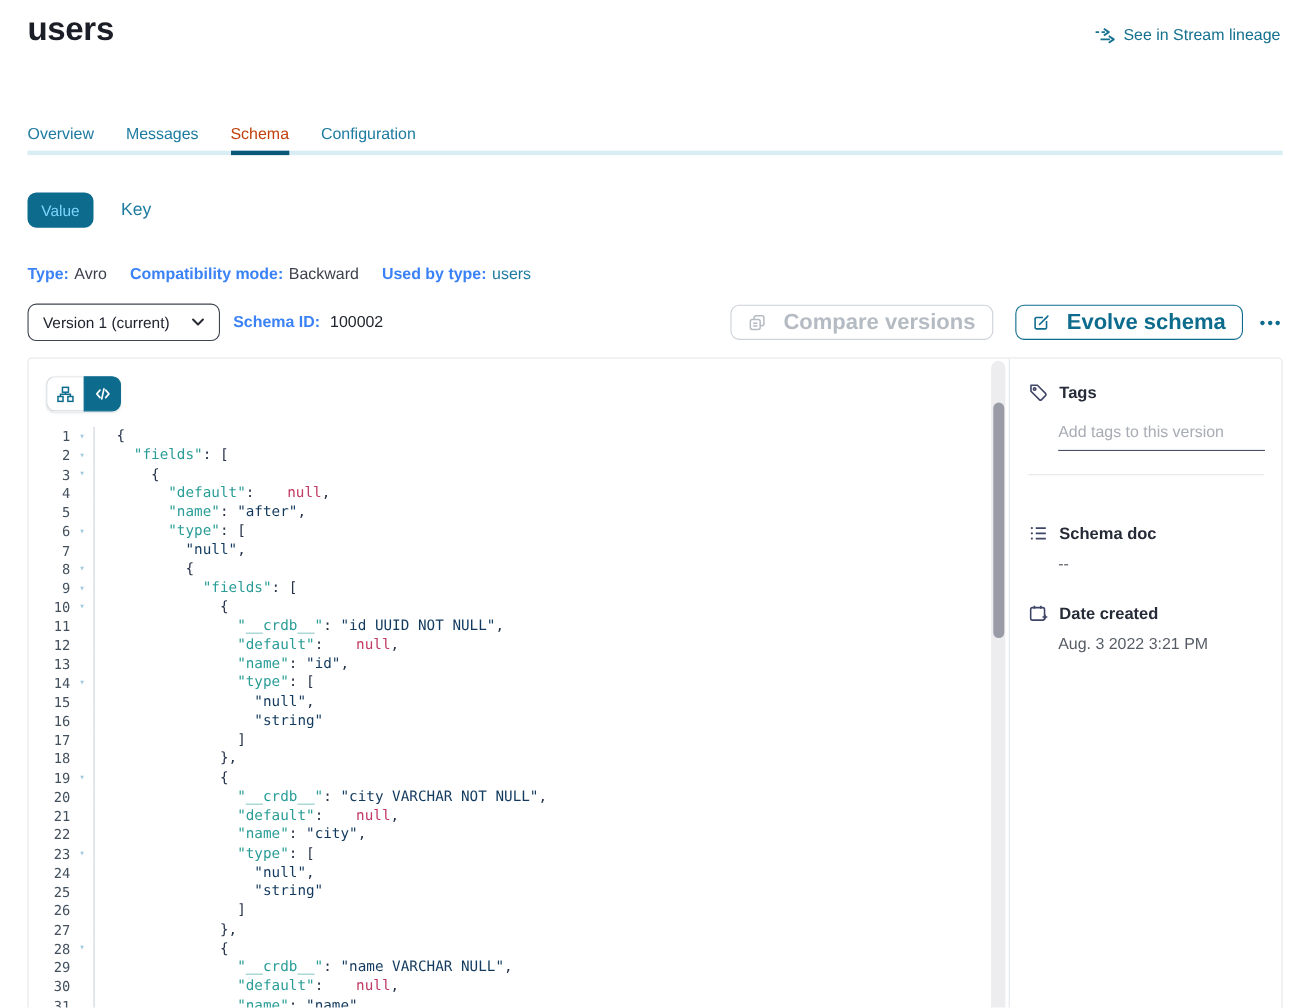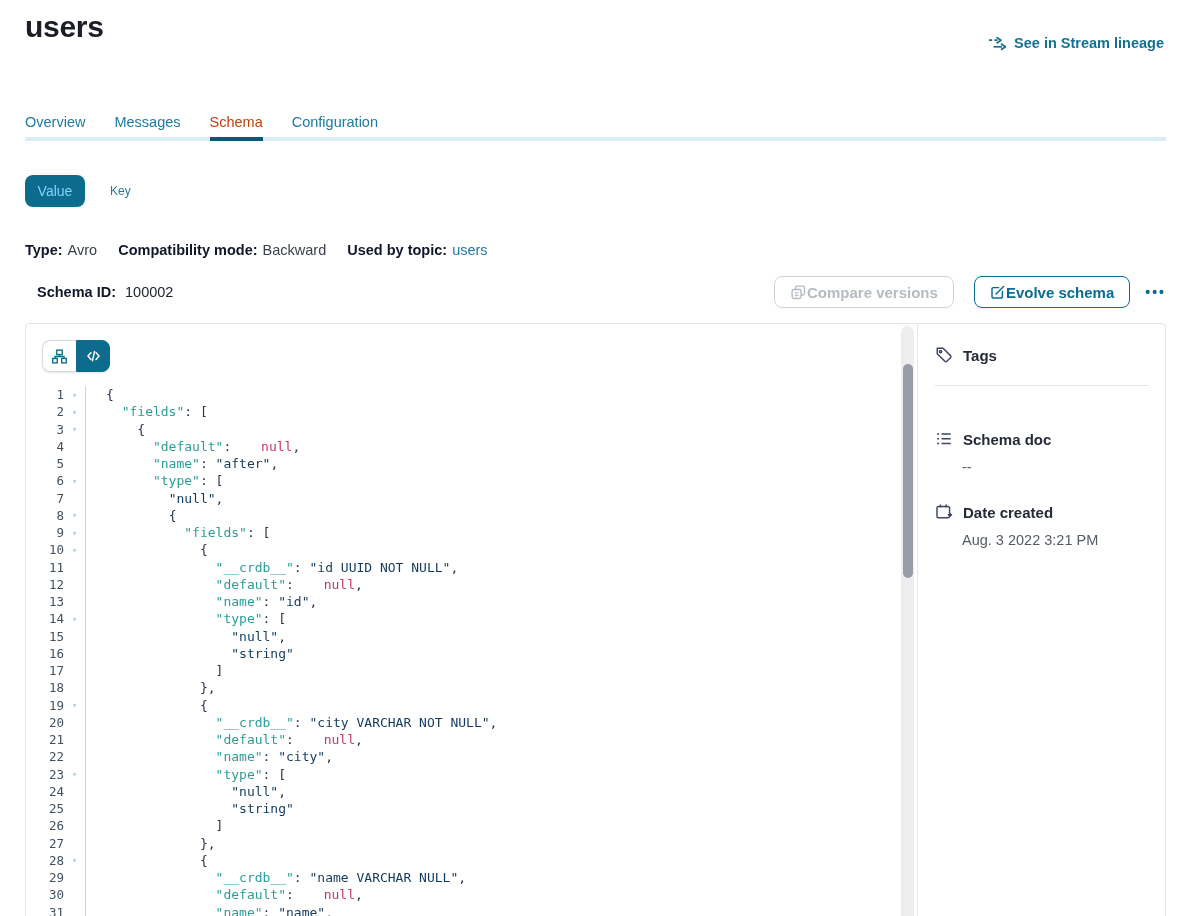--- a/index.html
+++ b/index.html
@@ -4,51 +4,51 @@
 <style>
   * { box-sizing: border-box; margin: 0; padding: 0; }
   html, body { width: 1189px; height: 916px; overflow: hidden; background: #ffffff;
     font-family: "Liberation Sans", sans-serif; color: #21252f; }
   .page { padding: 0 23px 0 25px; position: relative; width: 1189px; height: 916px; }
 
   
   .page-title { margin-top: 8px; font-size: 30px; line-height: 38px; font-weight: 700;
     color: #1b1e26; letter-spacing: -0.3px; }
   .lineage-link { position: absolute; top: 16px; right: 25px; display: flex; align-items: center;
-    gap: 7px; color: #15718f; font-size: 14.5px; font-weight: 700; text-decoration: none; cursor: pointer; margin-top: 11px; }
+    gap: 7px; color: #15718f; font-size: 14.5px; font-weight: 400; text-decoration: none; cursor: pointer; }
 
   
   .tabs { margin-top: 69px; position: relative; display: flex; }
   .tab { background: none; border: none; font-family: inherit; font-size: 14.5px; line-height: 15px;
     color: #1e7ba0; padding: 0 0 11px 0; margin-right: 29px; cursor: pointer; position: relative; }
   .tab.active { color: #c2410c; font-weight: 500; }
   .tab.active::after { content: ""; position: absolute; left: 0; right: 0; bottom: 0; height: 4px;
     background: #0a5878; z-index: 2; }
   .tab-track { position: absolute; left: 0; right: 0; bottom: 0; height: 4px; background: #d9edf4; }
 
   
   .toggle-row { margin-top: 34px; display: flex; align-items: center; }
   .value-btn { width: 60px; height: 32px; border: none; border-radius: 8px; background: #0d6c8d;
     color: #7dd3fc; font-family: inherit; font-size: 14px; cursor: pointer; }
-  .key-link { margin-left: 25px; color: #1e7ba0; font-size: 12px; text-decoration: none; cursor: pointer; }
+  .key-link { margin-left: 25px; color: #1e7ba0; font-size: 16px; text-decoration: none; cursor: pointer; }
 
   
   .meta-row { margin-top: 35px; display: flex; align-items: baseline; font-size: 14.5px; line-height: 17px; }
-  .meta-label { font-weight: 700; color: #0f172a; margin-right: 5px; }
+  .meta-label { font-weight: 700; color: #3b82f6; margin-right: 5px; }
   .meta-value { color: #3c414c; margin-right: 21px; }
   .meta-link { color: #1e7ba0; text-decoration: none; cursor: pointer; }
 
   
   .version-row { margin-top: 17px; display: flex; align-items: center; }
   .version-select { width: 175px; height: 34px; border: 1px solid #3f4450; border-radius: 8px;
     display: flex; align-items: center; justify-content: space-between; padding: 0 13px;
     font-size: 14px; color: #20242e; cursor: pointer; background: #fff; }
   .schema-id { margin-left: 12px; font-size: 14.5px; }
   .btn { height: 32px; border-radius: 8px; background: #fff; display: inline-flex; align-items: center;
-    gap: 0; font-family: inherit; font-size: 15px; font-weight: 600; cursor: pointer; padding: 0 15px; }
+    gap: 15px; font-family: inherit; font-size: 20px; font-weight: 600; cursor: pointer; padding: 0 15px; }
   .btn-disabled { border: 1px solid #ccd1d7; color: #b5bbc3; margin-left: auto; cursor: default; }
   .btn-primary-outline { border: 1px solid #0d6c8d; color: #0d6c8d; margin-left: 20px; }
   .more-btn { margin-left: 15px; background: none; border: none; color: #0d6c8d; font-size: 14px;
     font-weight: 700; letter-spacing: 2px; cursor: pointer; line-height: 14px; }
 
   
   .panel { margin-top: 15px; width: 1141px; height: 680px; border: 1px solid #e3e6ea;
     border-radius: 4px; display: flex; background: #fff; }
   .code-pane { width: 891px; position: relative; }
   .view-toggle { margin: 16px 0 0 16px; display: inline-flex; border-radius: 8px;
@@ -121,25 +121,33 @@
   <div class="toggle-row">
     <button class="value-btn">Value</button>
     <a class="key-link">Key</a>
   </div>
 
   <div class="meta-row">
     <span class="meta-label">Type:</span>
     <span class="meta-value">Avro</span>
     <span class="meta-label">Compatibility mode:</span>
     <span class="meta-value">Backward</span>
-    <span class="meta-label">Used by topic:</span>
+    <span class="meta-label">Used by type:</span>
     <a class="meta-link">users</a>
   </div>
 
   <div class="version-row">
+    <div class="version-select">
+      <span>Version 1 (current)</span>
+      <span>
+        <svg width="12" height="8" viewBox="0 0 12 8" fill="none" stroke="#252a33" stroke-width="1.8" stroke-linecap="round" stroke-linejoin="round">
+          <path d="M1.5 1.5 L6 6 L10.5 1.5"></path>
+        </svg>
+      </span>
+    </div>
     <span class="schema-id">
       <span class="meta-label">Schema ID:</span>
       <span>100002</span>
     </span>
 
     <button class="btn btn-disabled">
       <span>
         <svg width="17" height="17" viewBox="0 0 20 20" fill="none" stroke="#b5bbc3" stroke-width="1.6">
           <rect x="6.5" y="2.5" width="10.5" height="10.5" rx="2"></rect>
           <rect x="2.5" y="6.5" width="10.5" height="10.5" rx="2" fill="#ffffff"></rect>
@@ -359,20 +367,21 @@
 
       <div class="side-header">
         <span>
           <svg width="18" height="18" viewBox="0 0 20 20" fill="none" stroke="#3e4566" stroke-width="1.6">
             <path d="M2.5 2.5 H9 L17.2 10.7 a1.6 1.6 0 0 1 0 2.26 L13.2 17 a1.6 1.6 0 0 1 -2.26 0 L2.5 8.5 Z" stroke-linejoin="round"></path>
             <circle cx="6.2" cy="6.2" r="1.25"></circle>
           </svg>
         </span>
         <span class="side-title">Tags</span>
       </div>
+      <input class="tags-input" type="text" placeholder="Add tags to this version" style="">
       <div class="side-divider"></div>
 
       <div class="side-header section-gap-1">
         <span>
           <svg width="18" height="18" viewBox="0 0 20 20" fill="none" stroke="#3e4566" stroke-width="1.7">
             <circle cx="3.4" cy="4.5" r="1.1" fill="#3e4566" stroke="none"></circle>
             <circle cx="3.4" cy="9.8" r="1.1" fill="#3e4566" stroke="none"></circle>
             <circle cx="3.4" cy="15.1" r="1.1" fill="#3e4566" stroke="none"></circle>
             <path d="M7.3 4.5 H17.5 M7.3 9.8 H17.5 M7.3 15.1 H17.5"></path>
           </svg>

